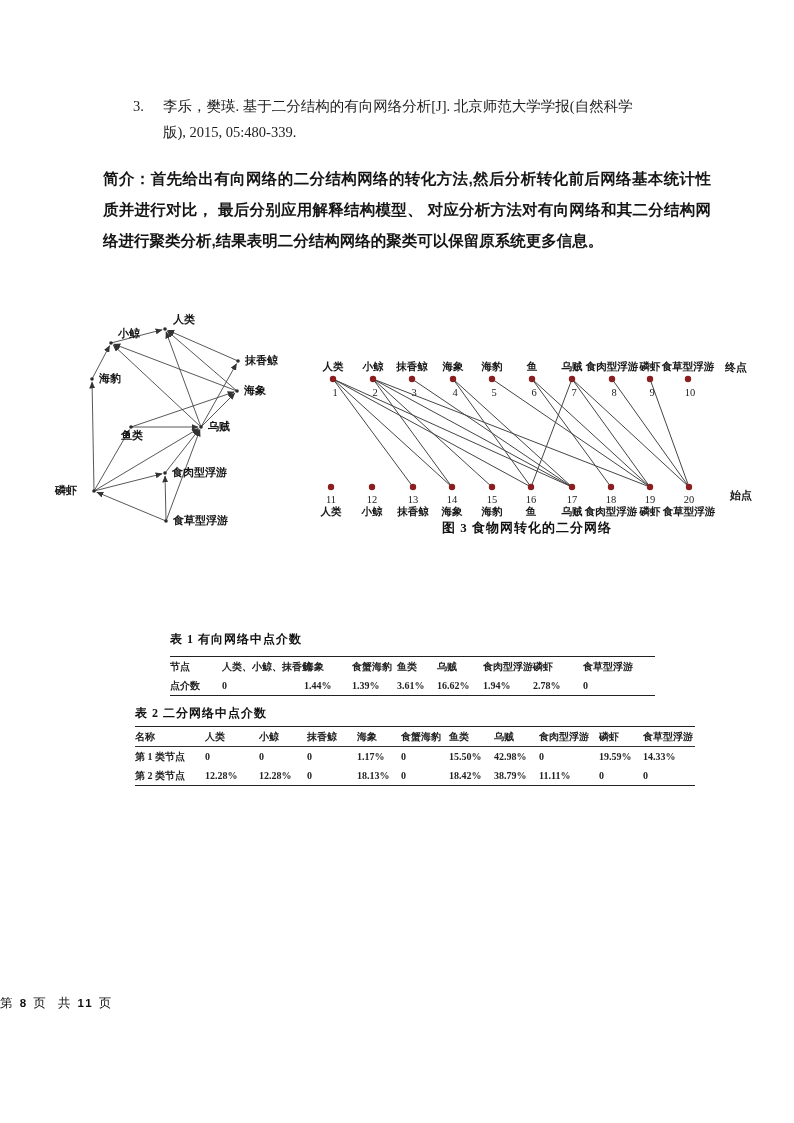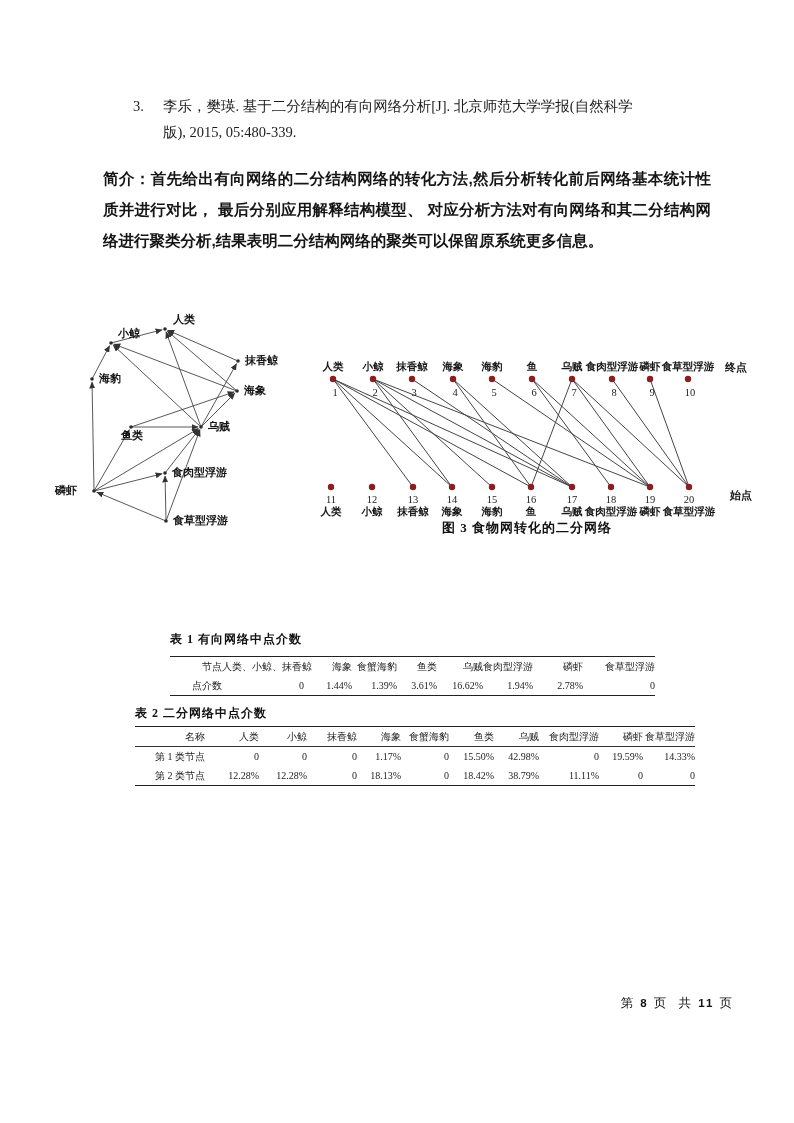--- a/index.html
+++ b/index.html
@@ -33,27 +33,27 @@
   .t1{left:170px;top:631px;width:485px;}
   .t2{left:135px;top:705px;width:560px;}
   table.datatable{
     position:absolute;border-collapse:collapse;table-layout:fixed;
     font-size:10px;color:#222;
     border-top:1.5px solid #222;border-bottom:1.5px solid #222;
   }
   #table1{left:170px;top:656px;width:485px;}
   #table2{left:135px;top:726px;width:560px;}
   table.datatable th,table.datatable td{
-    font-weight:normal;text-align:right;vertical-align:middle;
+    font-weight:bold;text-align:left;vertical-align:middle;
     height:19px;padding:0;white-space:nowrap;overflow:visible;
   }
   #table2 thead th{border-bottom:0.8px solid #333;}
   
   .footer{
-    position:absolute;left:0;top:995px;width:734px;text-align:right;
+    position:absolute;left:0;top:995px;width:734px;text-align:left;
     font-size:12.5px;color:#111;letter-spacing:2px;
   }
   .footer b{font-family:"Liberation Sans","DejaVu Sans",sans-serif;font-size:11.5px;}
 </style>
 </head>
 <body>
 
 <div class="page">
 
   <div class="reference">

